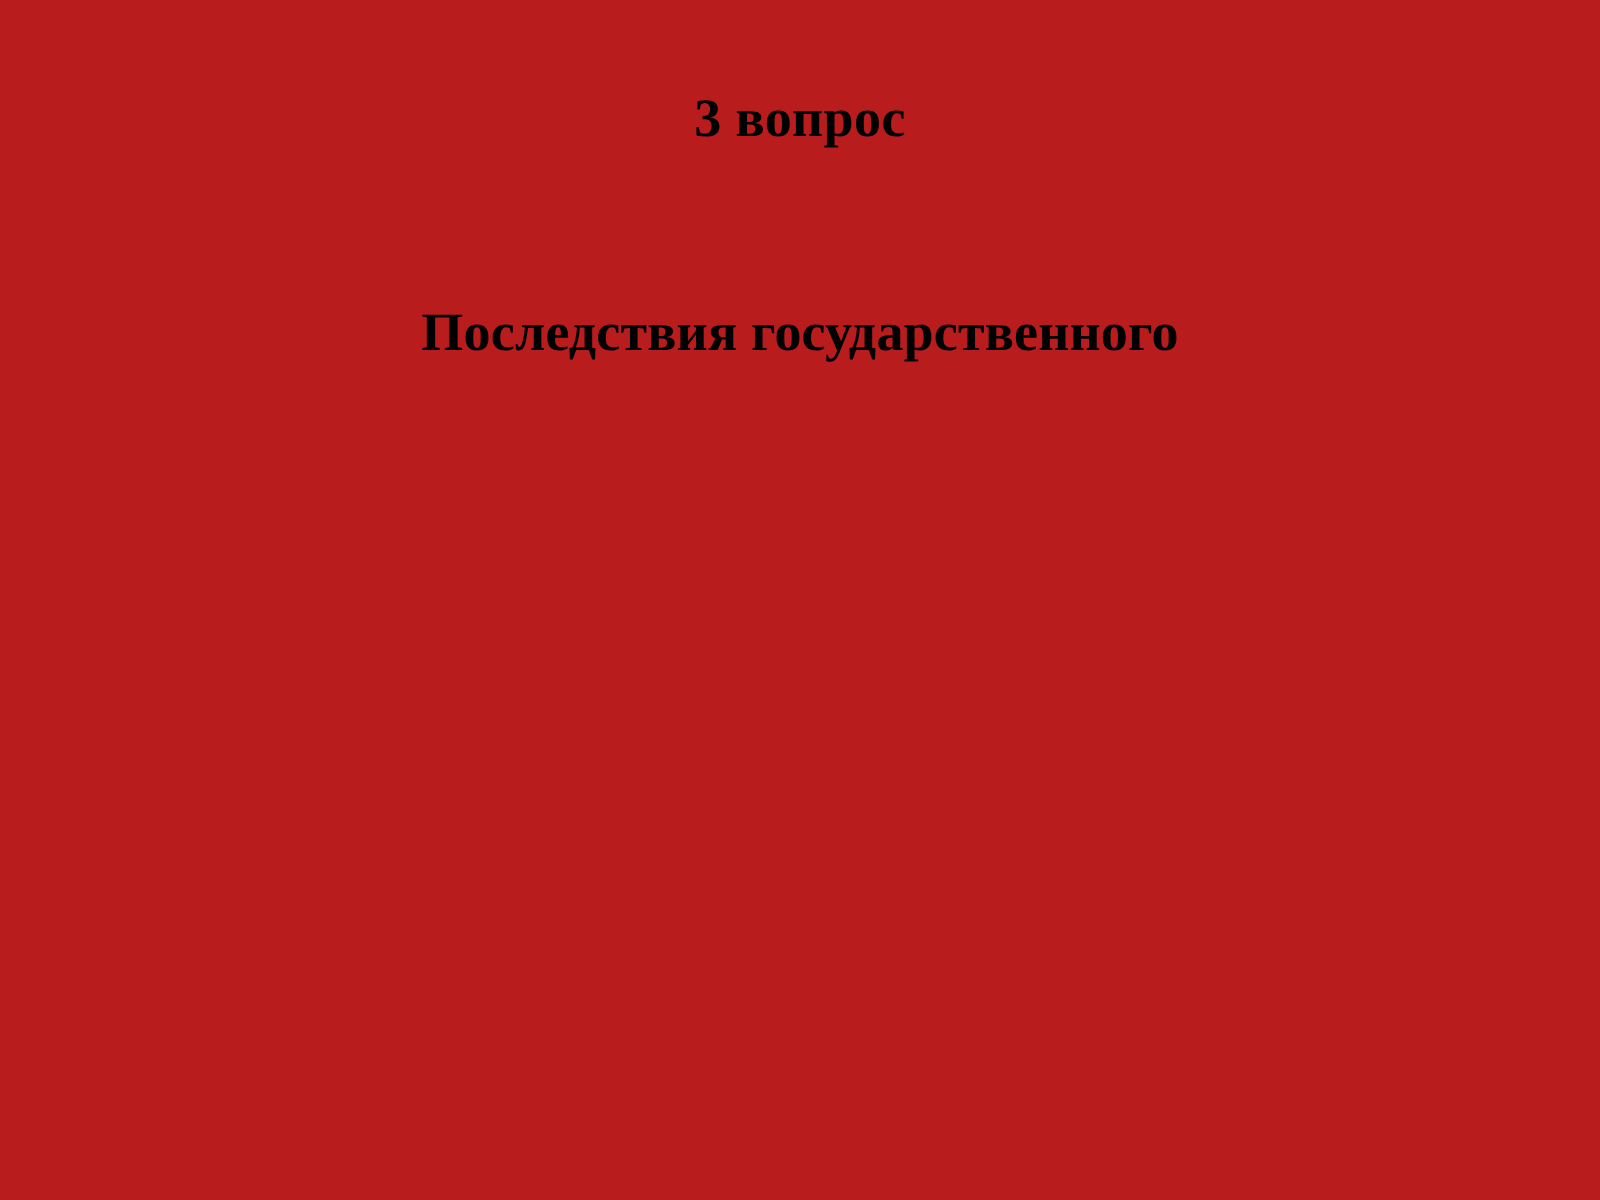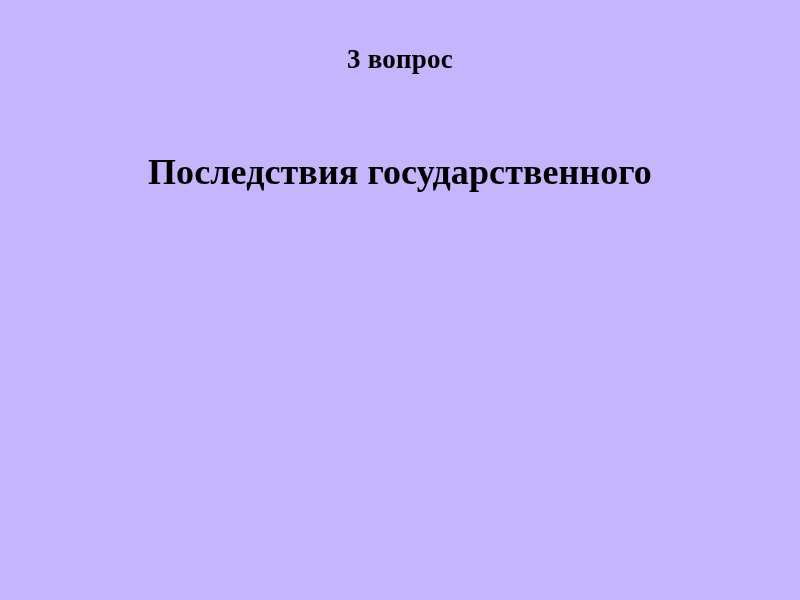--- a/index.html
+++ b/index.html
@@ -10,21 +10,21 @@
     width: 800px;
     height: 600px;
     background: #ffffff;
     font-family: "Liberation Serif", serif;
     overflow: hidden;
   }
   .slide {
     position: relative;
     width: 800px;
     height: 600px;
-    background: #c4b5fd;
+    background: #b91c1c;
   }
   .title-block {
     position: absolute;
     left: 80px;
     top: 44px;
     width: 640px;
     text-align: center;
   }
   .slide-heading {
     font-family: "Liberation Serif", serif;
@@ -37,21 +37,21 @@
   }
   .subtitle-block {
     position: absolute;
     left: 80px;
     top: 148px;
     width: 640px;
     text-align: center;
   }
   .slide-subtitle {
     font-family: "Liberation Serif", serif;
-    font-size: 36px;
+    font-size: 27px;
     font-weight: bold;
     color: #000000;
     line-height: 1.35;
     margin: 0;
     letter-spacing: 0.1px;
   }
   .content-area {
     position: absolute;
     left: 60px;
     top: 260px;

